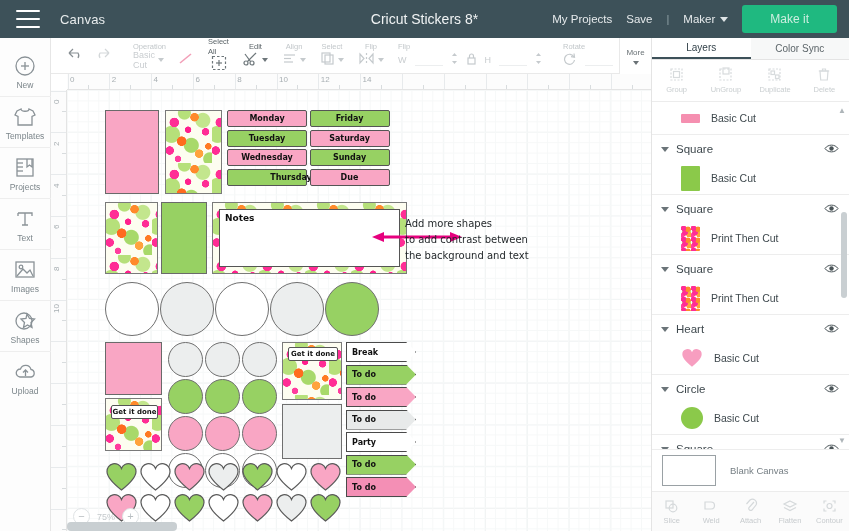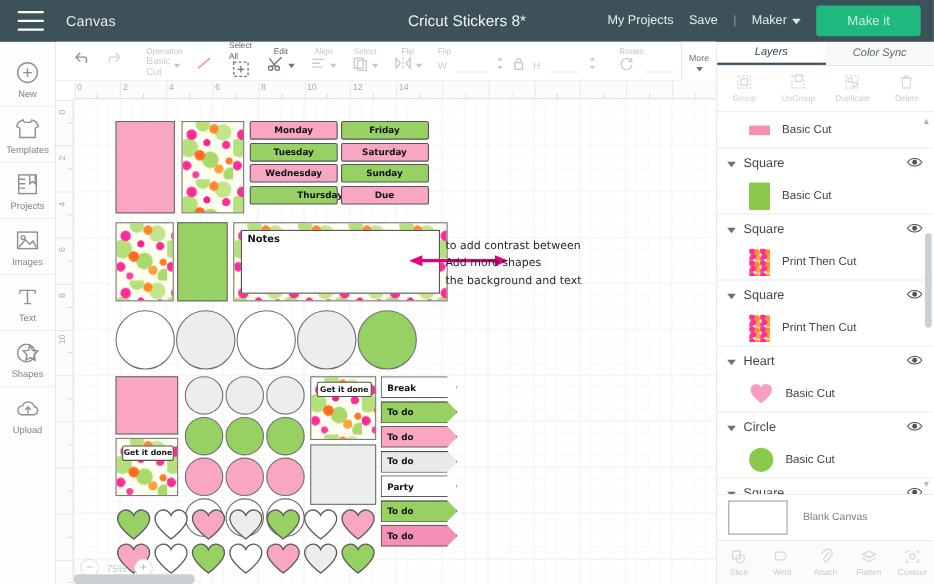--- a/index.html
+++ b/index.html
@@ -187,21 +187,21 @@
   }
 
   
   .rightpanel {
     width: 198px; flex: 0 0 198px; background: #fff;
     border-left: 1px solid #e4e4e4; display: flex; flex-direction: column;
   }
   .rp-tabs { display: flex; height: 22px; border-bottom: 1px solid #e4e4e4; }
   .rp-tab {
     flex: 1; display: flex; align-items: center; justify-content: center;
-    font-size: 10px; color: #5d666a; cursor: pointer; background: #f7f8f8; font-style: italic;
+    font-size: 10px; color: #5d666a; cursor: pointer; background: #f7f8f8;
   }
   .rp-tab.sel { background: #fff; border-bottom: 2px solid #3d5159; color: #33424a; }
   .rp-actions {
     display: flex; height: 42px; align-items: center;
     border-bottom: 1px solid #ececec;
   }
   .rp-act {
     flex: 1; display: flex; flex-direction: column; align-items: center; gap: 1px;
     cursor: pointer;
   }
@@ -292,35 +292,35 @@
             <line x1="2" y1="6" x2="8" y2="6"></line>
             <line x1="2" y1="10" x2="8" y2="10"></line>
             <line x1="2" y1="14" x2="8" y2="14"></line>
             <path d="M12 2 L12 10 L14.5 8 L17 10 L17 2"></path>
           </svg>
       </div>
       <div class="nav-lbl">Projects</div>
     </div>
     <div class="nav-item">
       <div class="nav-ico">
+        <svg width="20" height="20" viewBox="0 0 20 20">
+            <path d="M3 4 L17 4 L17 7 M3 4 L3 7 M10 4 L10 16 M7 16 L13 16"></path>
+          </svg>
+      </div>
+      <div class="nav-lbl">Text</div>
+    </div>
+    <div class="nav-item">
+      <div class="nav-ico">
         <svg width="22" height="19" viewBox="0 0 22 19">
             <rect x="2" y="2" width="18" height="15"></rect>
             <circle cx="7" cy="7" r="1.8"></circle>
             <path d="M3 16 L9 9 L13 13 L16 10 L19 16"></path>
           </svg>
       </div>
       <div class="nav-lbl">Images</div>
-    </div>
-    <div class="nav-item">
-      <div class="nav-ico">
-        <svg width="20" height="20" viewBox="0 0 20 20">
-            <path d="M3 4 L17 4 L17 7 M3 4 L3 7 M10 4 L10 16 M7 16 L13 16"></path>
-          </svg>
-      </div>
-      <div class="nav-lbl">Text</div>
     </div>
     <div class="nav-item">
       <div class="nav-ico">
         <svg width="22" height="22" viewBox="0 0 22 22">
             <circle cx="10" cy="11" r="8"></circle>
             <path d="M13 4 L15.5 8.5 L20.5 9 L17 12.5 L18 17.5 L13.5 15 L9.5 17.5 L10.5 12.5 L7 9 L12 8.5 Z"></path>
           </svg>
       </div>
       <div class="nav-lbl">Shapes</div>
     </div>
@@ -639,22 +639,22 @@
                   <path d="M16.5 28 C5 19 2 13.5 2 9.5 A7.5 7.5 0 0 1 16.5 6.5 A7.5 7.5 0 0 1 31 9.5 C31 13.5 28 19 16.5 28 Z" fill="#97d163" stroke="#5a5a5a" stroke-width="1.2"></path>
                 </svg></div>
             </div>
 
           <svg class="arrow-ann" style="left:305px;top:137px" width="90" height="20">
             <line x1="10" y1="10" x2="80" y2="10" stroke="#e6007e" stroke-width="3"></line>
             <path d="M0 10 L12 5 L12 15 Z" fill="#e6007e"></path>
             <path d="M90 10 L78 5 L78 15 Z" fill="#e6007e"></path>
           </svg>
           <div class="ann-text" style="left:338px;top:126px">
+            <div>Add more shapes</div>
             <div>to add contrast between</div>
-            <div>Add more shapes</div>
             <div>the background and text</div>
           </div>
         </div>
       </div>
       <div class="zoomctl">
         <div class="zbtn">−</div>
         <div class="zval">75%</div>
         <div class="zbtn">+</div>
       </div>
       <div class="hscroll"></div>

